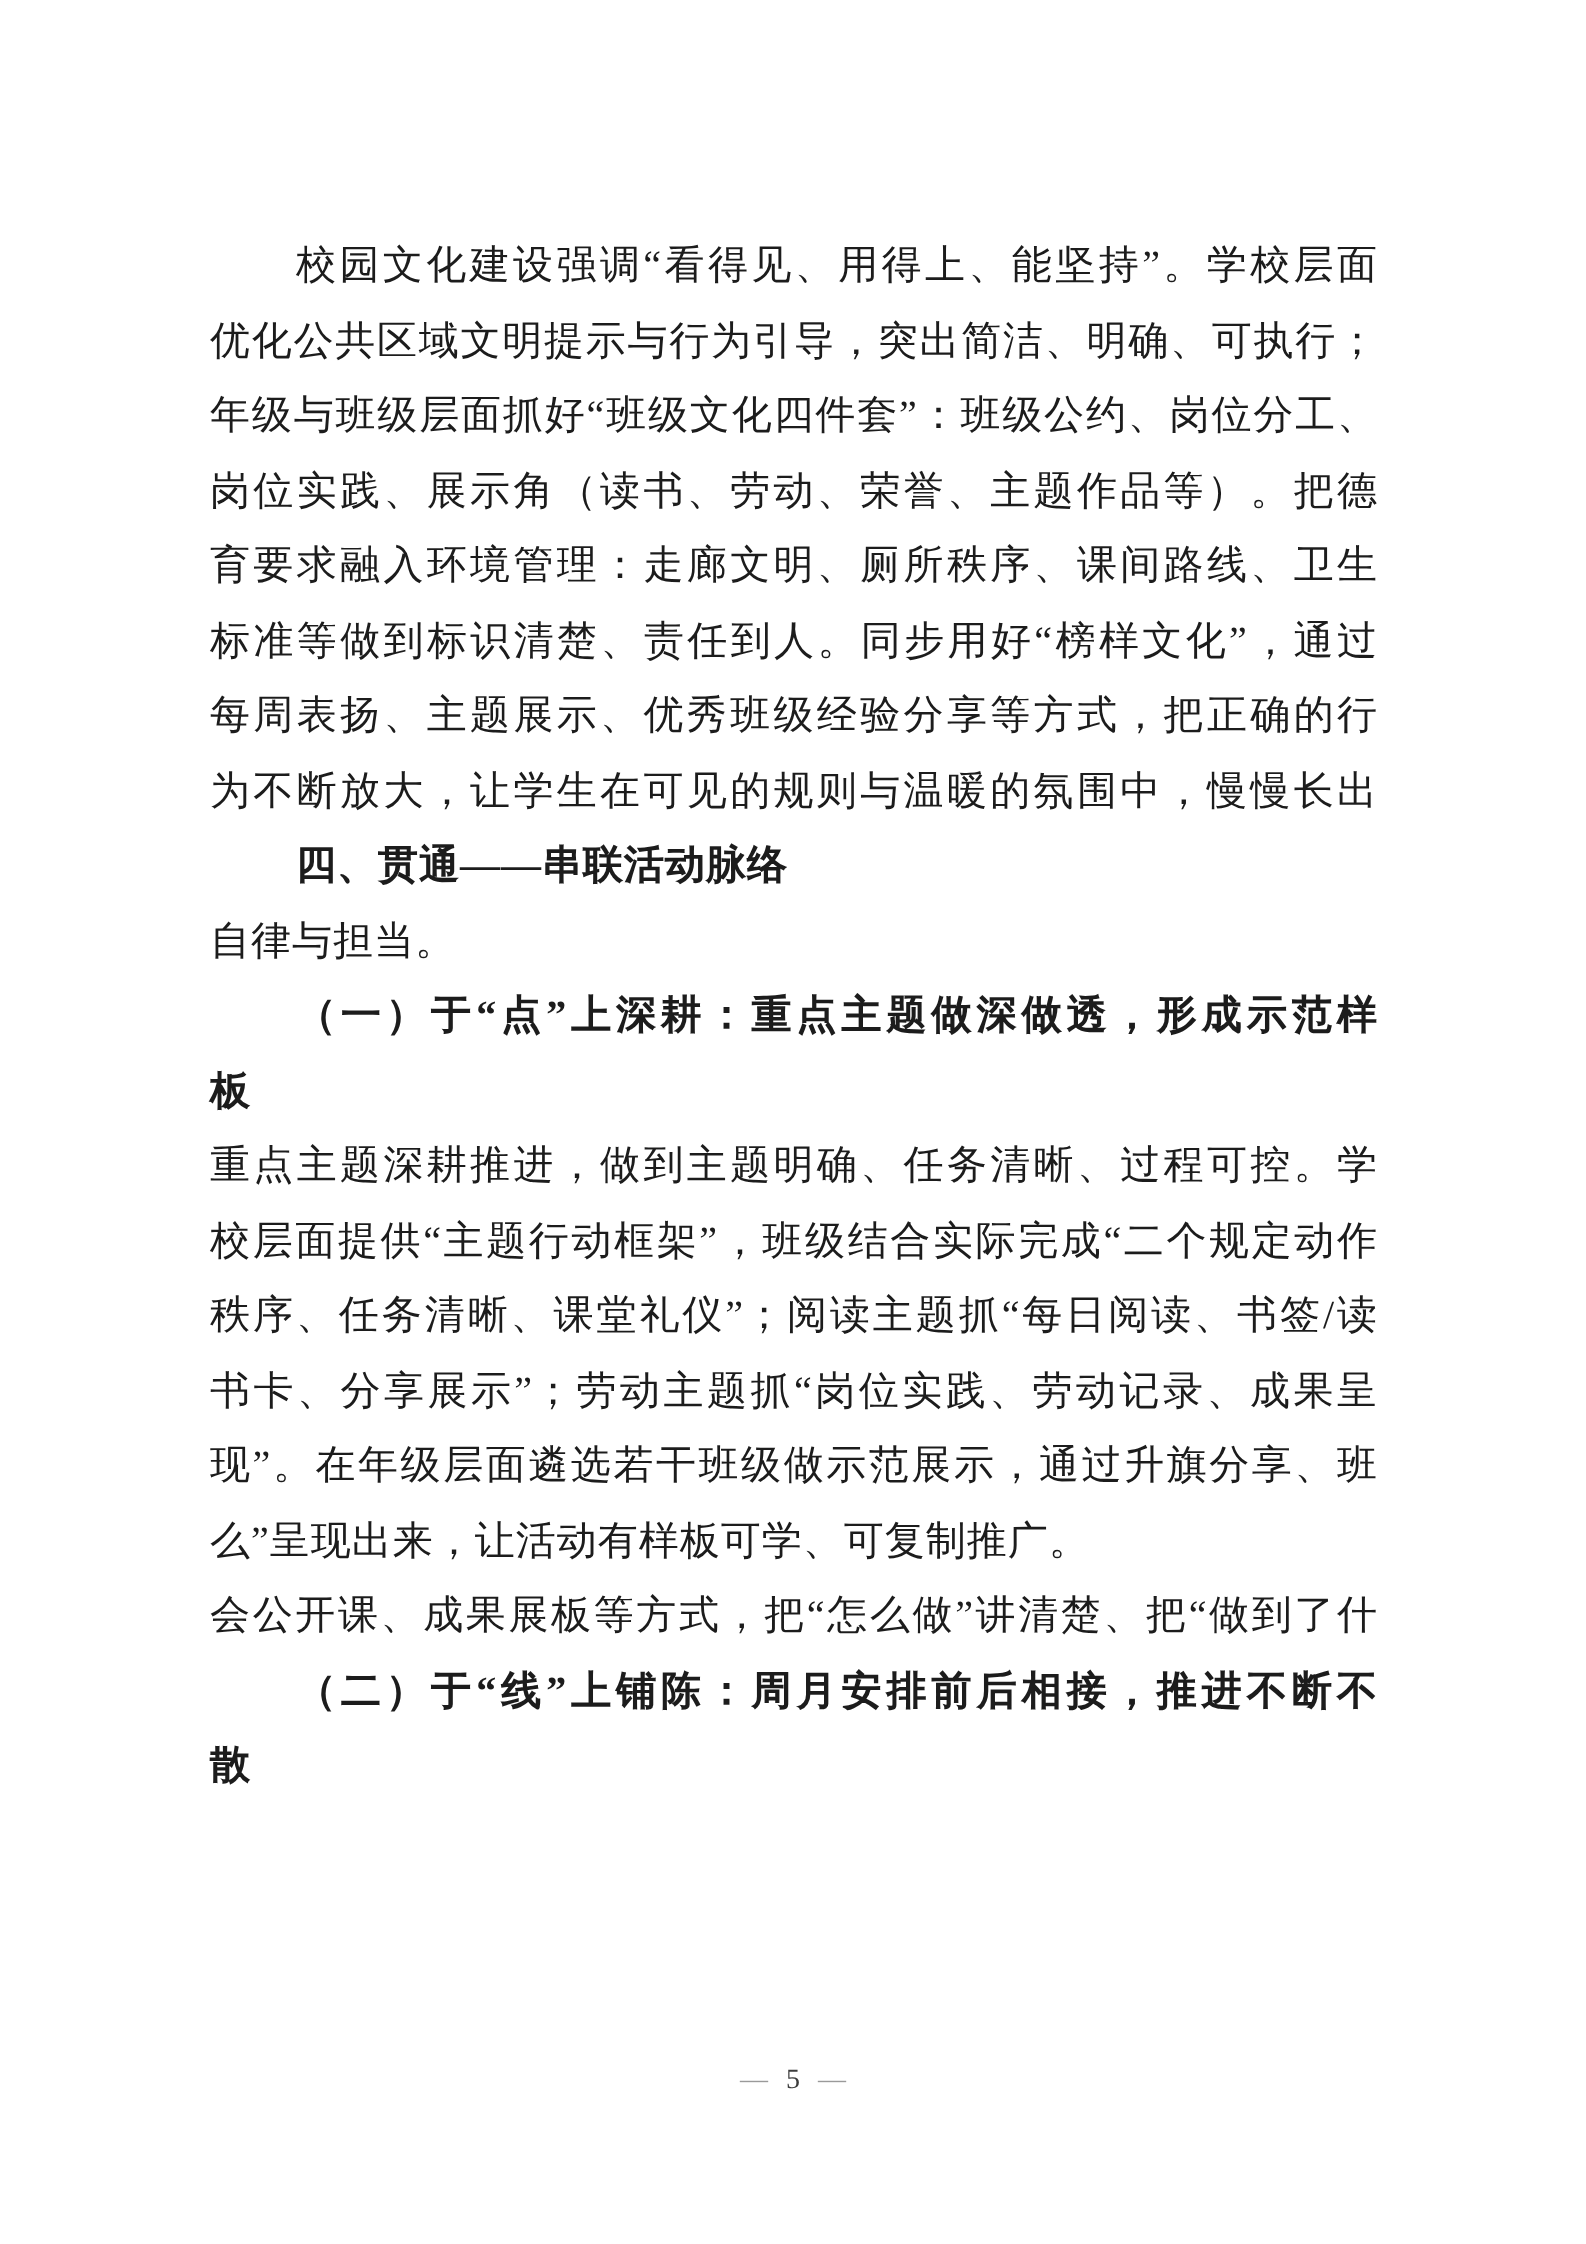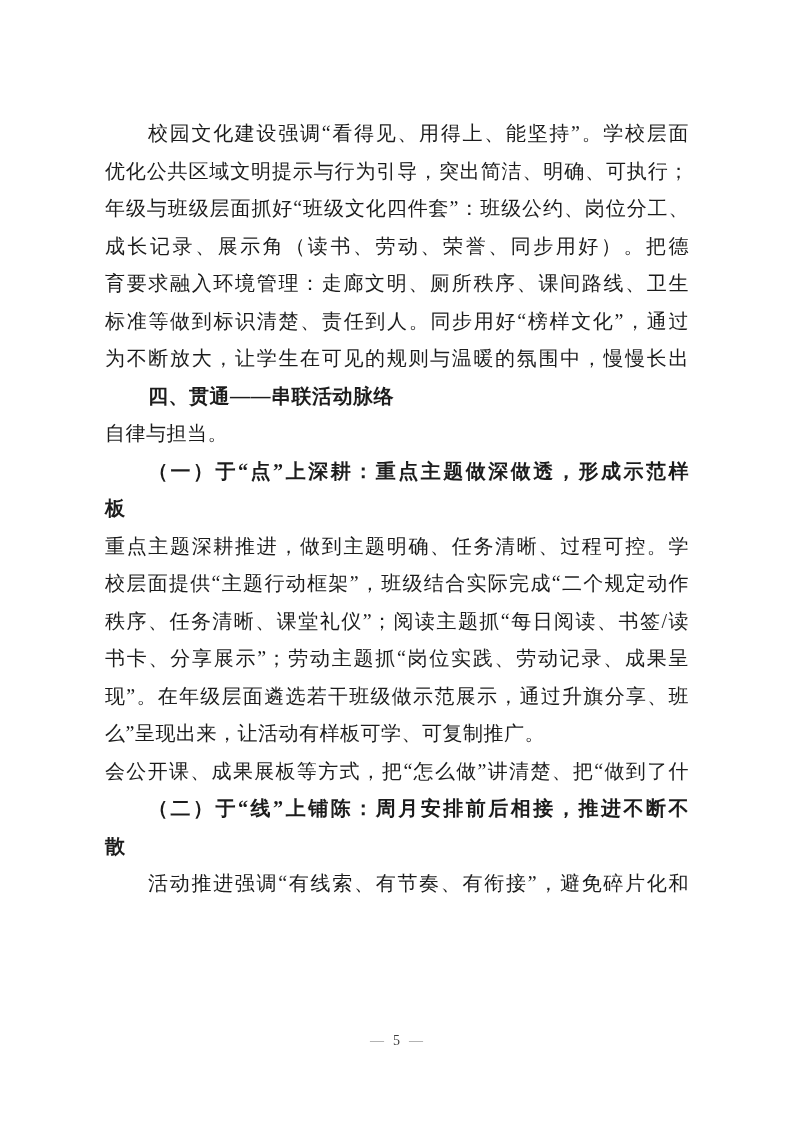--- a/index.html
+++ b/index.html
@@ -45,35 +45,35 @@
   .footer .num { color: #3c3c3c; padding: 0 9px; }
 </style>
 </head>
 <body>
 
 <div class="page">
   <main class="doc" id="doc">
       <div class="line indent just">校园文化建设强调“看得见、用得上、能坚持”。学校层面</div>
       <div class="line just">优化公共区域文明提示与行为引导，突出简洁、明确、可执行；</div>
       <div class="line just">年级与班级层面抓好“班级文化四件套”：班级公约、岗位分工、</div>
-      <div class="line just">成长记录、展示角（读书、劳动、荣誉、同步用好）。把德</div>
+      <div class="line just">岗位实践、展示角（读书、劳动、荣誉、主题作品等）。把德</div>
       <div class="line just">育要求融入环境管理：走廊文明、厕所秩序、课间路线、卫生</div>
       <div class="line just">标准等做到标识清楚、责任到人。同步用好“榜样文化”，通过</div>
+      <div class="line just">每周表扬、主题展示、优秀班级经验分享等方式，把正确的行</div>
       <div class="line just">为不断放大，让学生在可见的规则与温暖的氛围中，慢慢长出</div>
       <div class="line bold indent">四、贯通——串联活动脉络</div>
       <div class="line">自律与担当。</div>
       <div class="line bold indent just">（一）于“点”上深耕：重点主题做深做透，形成示范样</div>
       <div class="line bold">板</div>
       <div class="line just">重点主题深耕推进，做到主题明确、任务清晰、过程可控。学</div>
       <div class="line just">校层面提供“主题行动框架”，班级结合实际完成“二个规定动作</div>
       <div class="line just">秩序、任务清晰、课堂礼仪”；阅读主题抓“每日阅读、书签/读</div>
       <div class="line just">书卡、分享展示”；劳动主题抓“岗位实践、劳动记录、成果呈</div>
       <div class="line just">现”。在年级层面遴选若干班级做示范展示，通过升旗分享、班</div>
       <div class="line">么”呈现出来，让活动有样板可学、可复制推广。</div>
       <div class="line just">会公开课、成果展板等方式，把“怎么做”讲清楚、把“做到了什</div>
       <div class="line bold indent just">（二）于“线”上铺陈：周月安排前后相接，推进不断不</div>
       <div class="line bold">散</div>
-      <div class="line indent just">活动推进强调“有线索、有节奏、有衔接”，避免碎片化和</div>
     </main>
   <footer class="footer">
     <span class="dash">—</span><span class="num">5</span><span class="dash">—</span>
   </footer>
 </div>
 
 </body></html>

